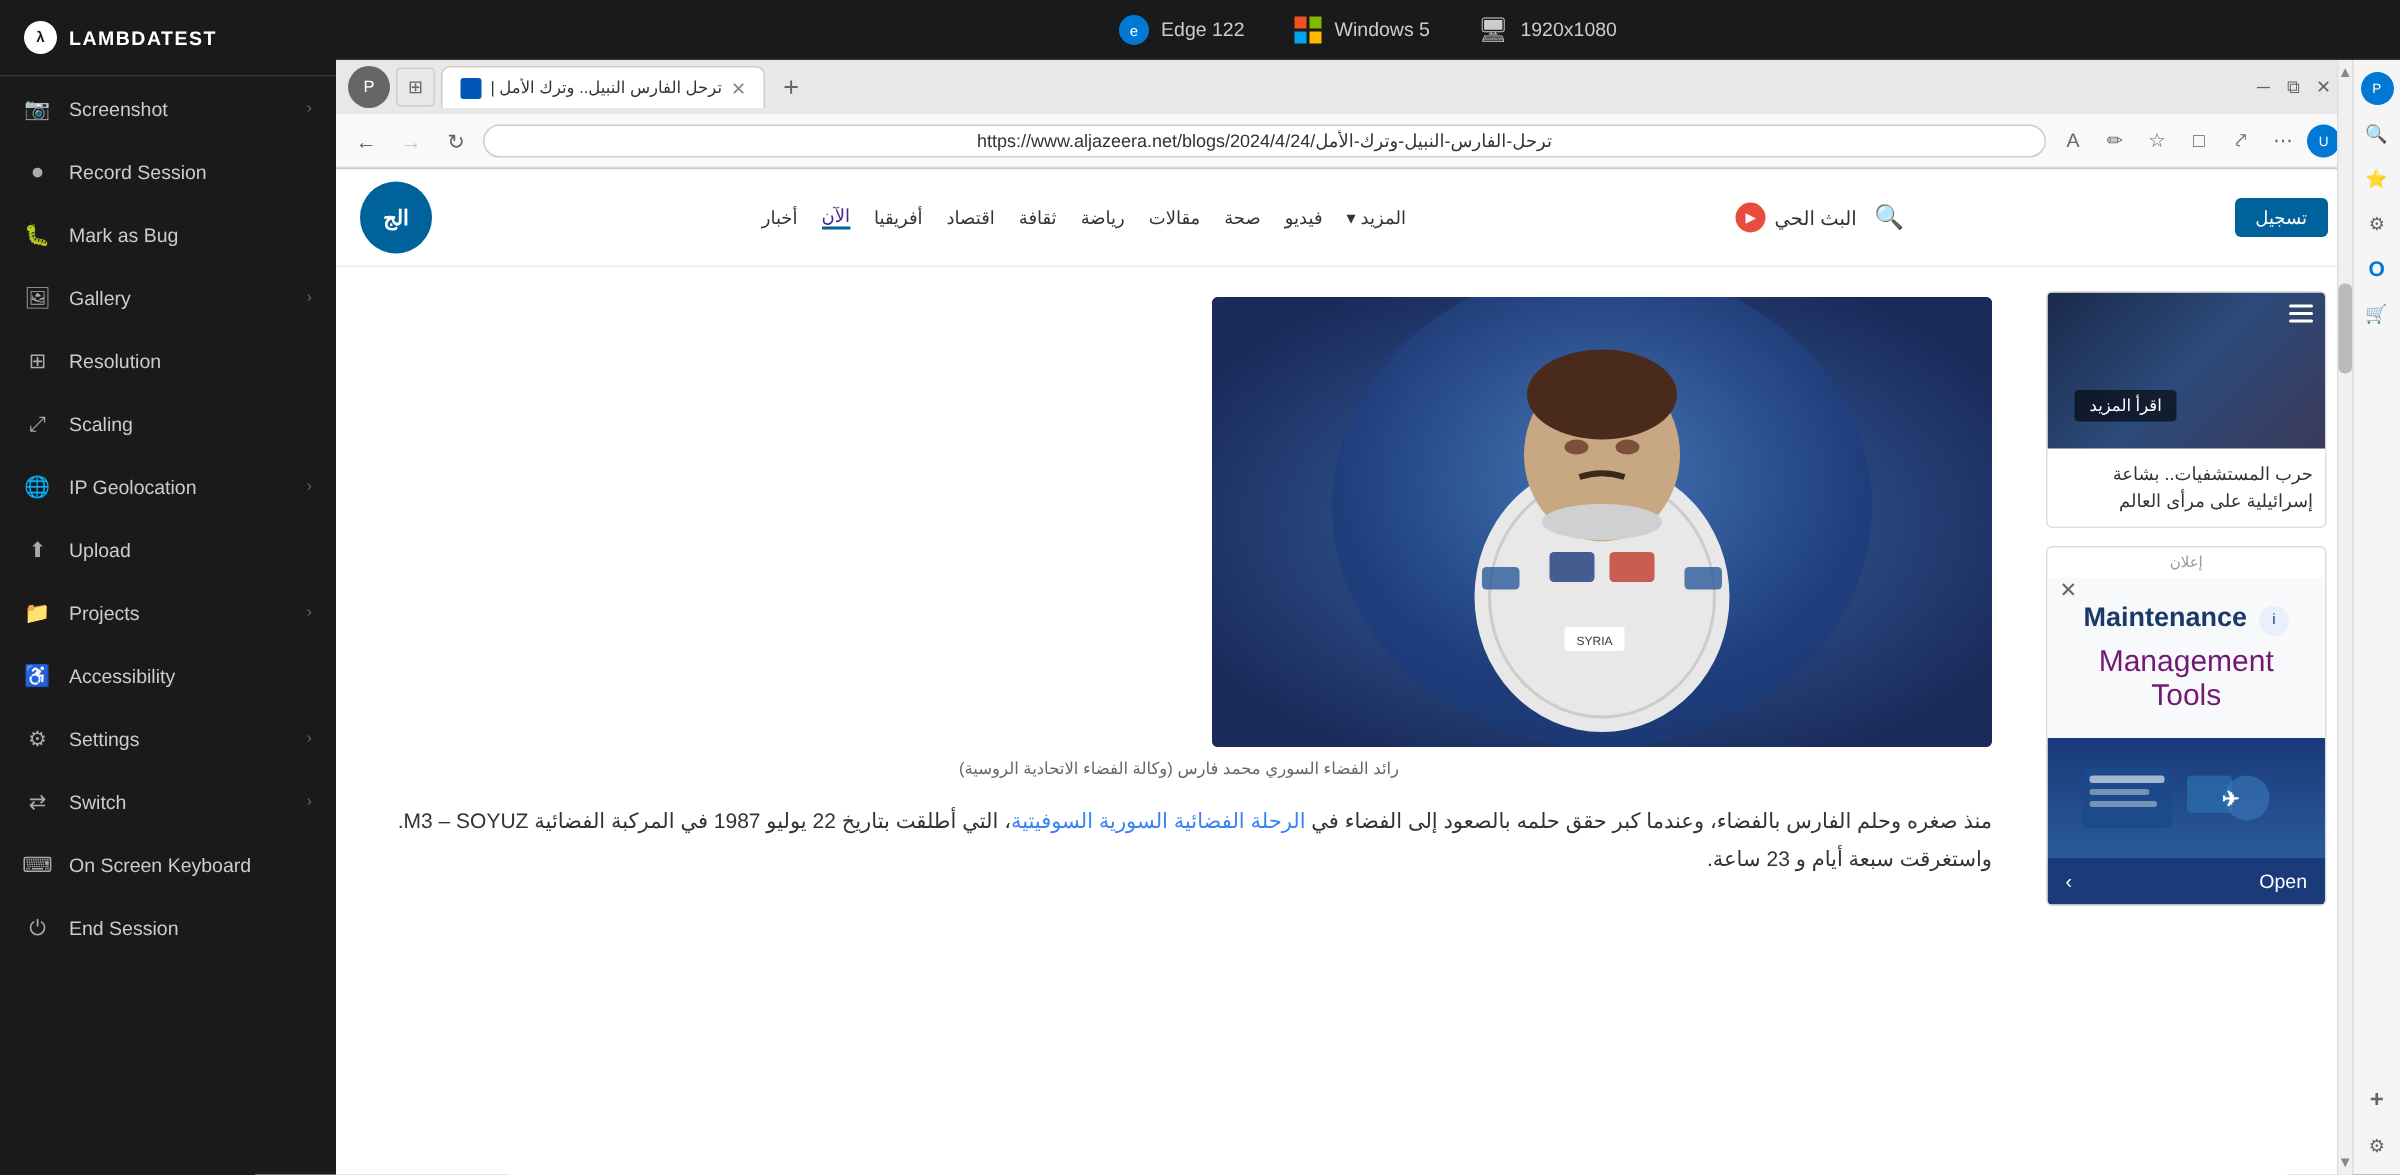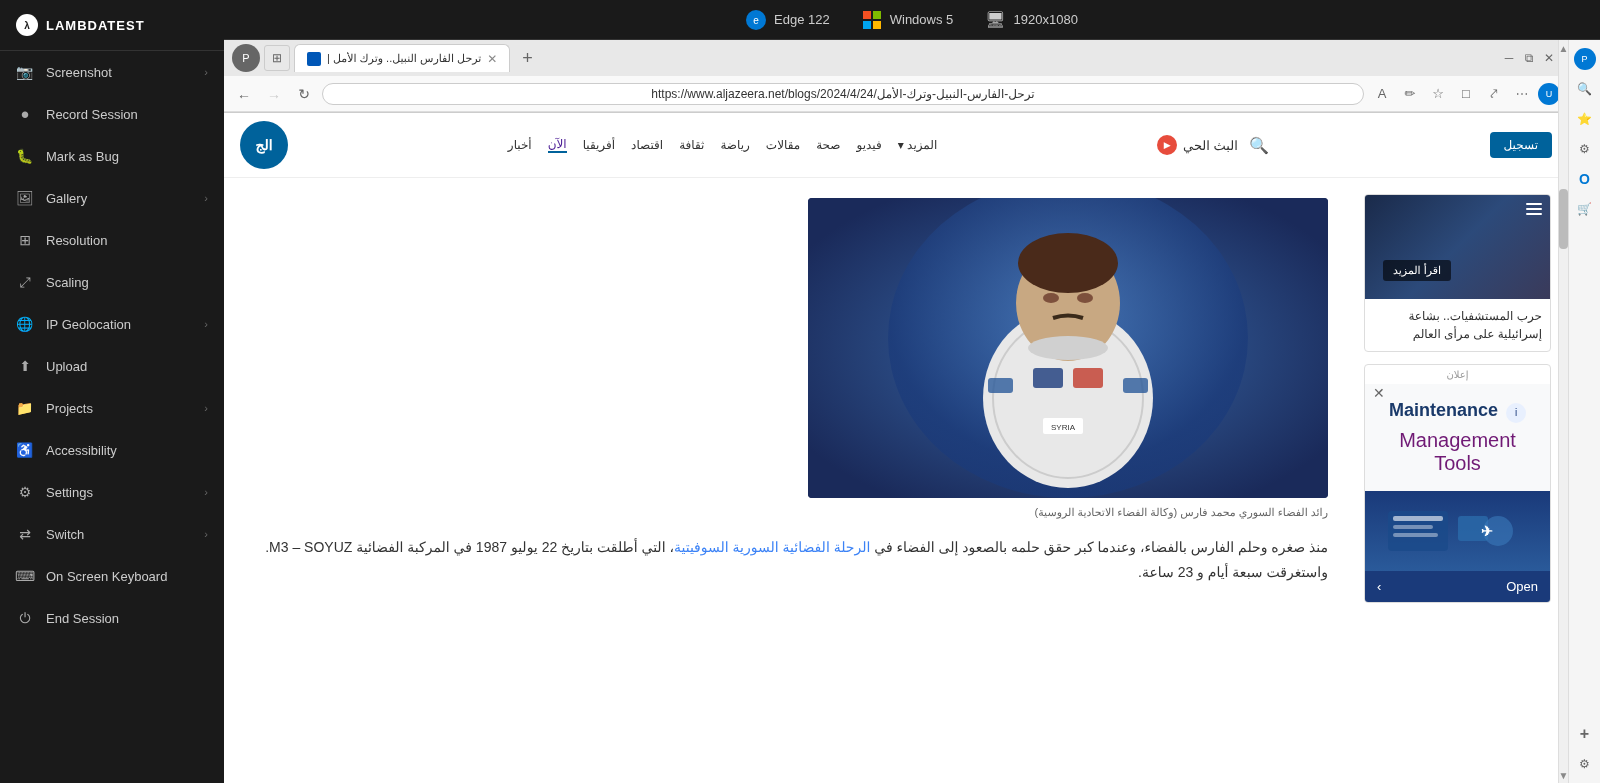--- a/index.html
+++ b/index.html
@@ -360,20 +360,21 @@
       display: flex;
       align-items: center;
       justify-content: center;
       overflow: hidden;
       position: relative;
     }
 
     .article-caption {
       font-size: 11px;
       color: #666;
+      text-align: center;
       margin-bottom: 16px;
       direction: rtl;
     }
 
     .article-text {
       font-size: 14px;
       line-height: 1.8;
       color: #333;
       direction: rtl;
       text-align: right;

